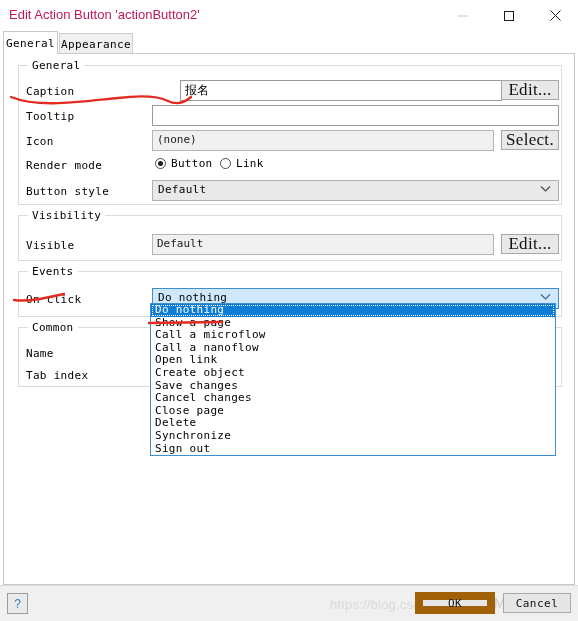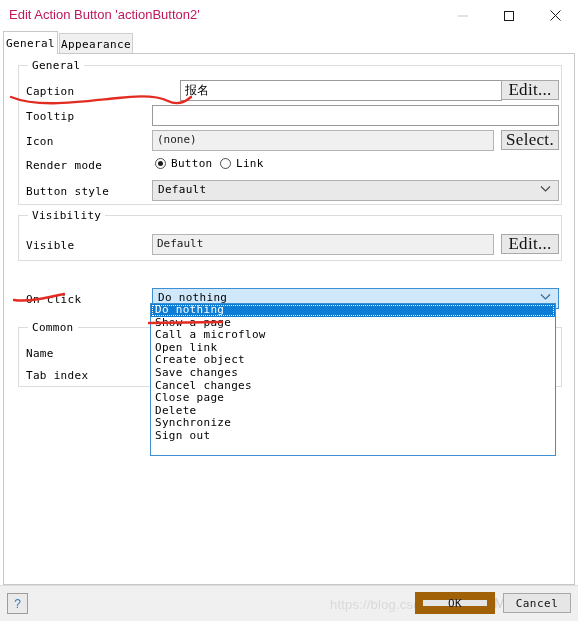--- a/index.html
+++ b/index.html
@@ -305,40 +305,44 @@
     </svg>
   </div>
 
   <div class="group g-visibility">
     <div class="group-title">Visibility</div>
   </div>
   <div class="lbl" style="left:22px;top:185px;">Visible</div>
   <div class="txtbox readonly" style="left:148px;top:180px;width:342px;height:21px;">Default</div>
   <div class="btn" style="left:497px;top:180px;width:58px;height:20px;">Edit...</div>
 
+  <div class="group g-events">
+    <div class="group-title">Events</div>
+  </div>
   <div class="lbl" style="left:22px;top:239px;">On click</div>
   <div class="combo open" style="left:148px;top:234px;width:407px;height:21px;">
     <span>Do nothing</span>
     <svg class="chev" width="11" height="8" viewBox="0 0 11 8">
       <polyline points="1,1.5 5.5,6 10,1.5" fill="none" stroke="#3a6a92" stroke-width="1.2"></polyline>
     </svg>
   </div>
 
   <div class="group g-common">
     <div class="group-title">Common</div>
   </div>
   <div class="lbl" style="left:22px;top:293px;">Name</div>
   <div class="lbl" style="left:22px;top:315px;">Tab index</div>
 
 </div>
 
 <div class="droplist">
   <div class="dl-item sel">Do nothing</div>
   <div class="dl-item">Show a page</div>
   <div class="dl-item">Call a microflow</div>
+  <div class="dl-item">Call a nanoflow</div>
   <div class="dl-item">Open link</div>
   <div class="dl-item">Create object</div>
   <div class="dl-item">Save changes</div>
   <div class="dl-item">Cancel changes</div>
   <div class="dl-item">Close page</div>
   <div class="dl-item">Delete</div>
   <div class="dl-item">Synchronize</div>
   <div class="dl-item">Sign out</div>
 </div>
 

